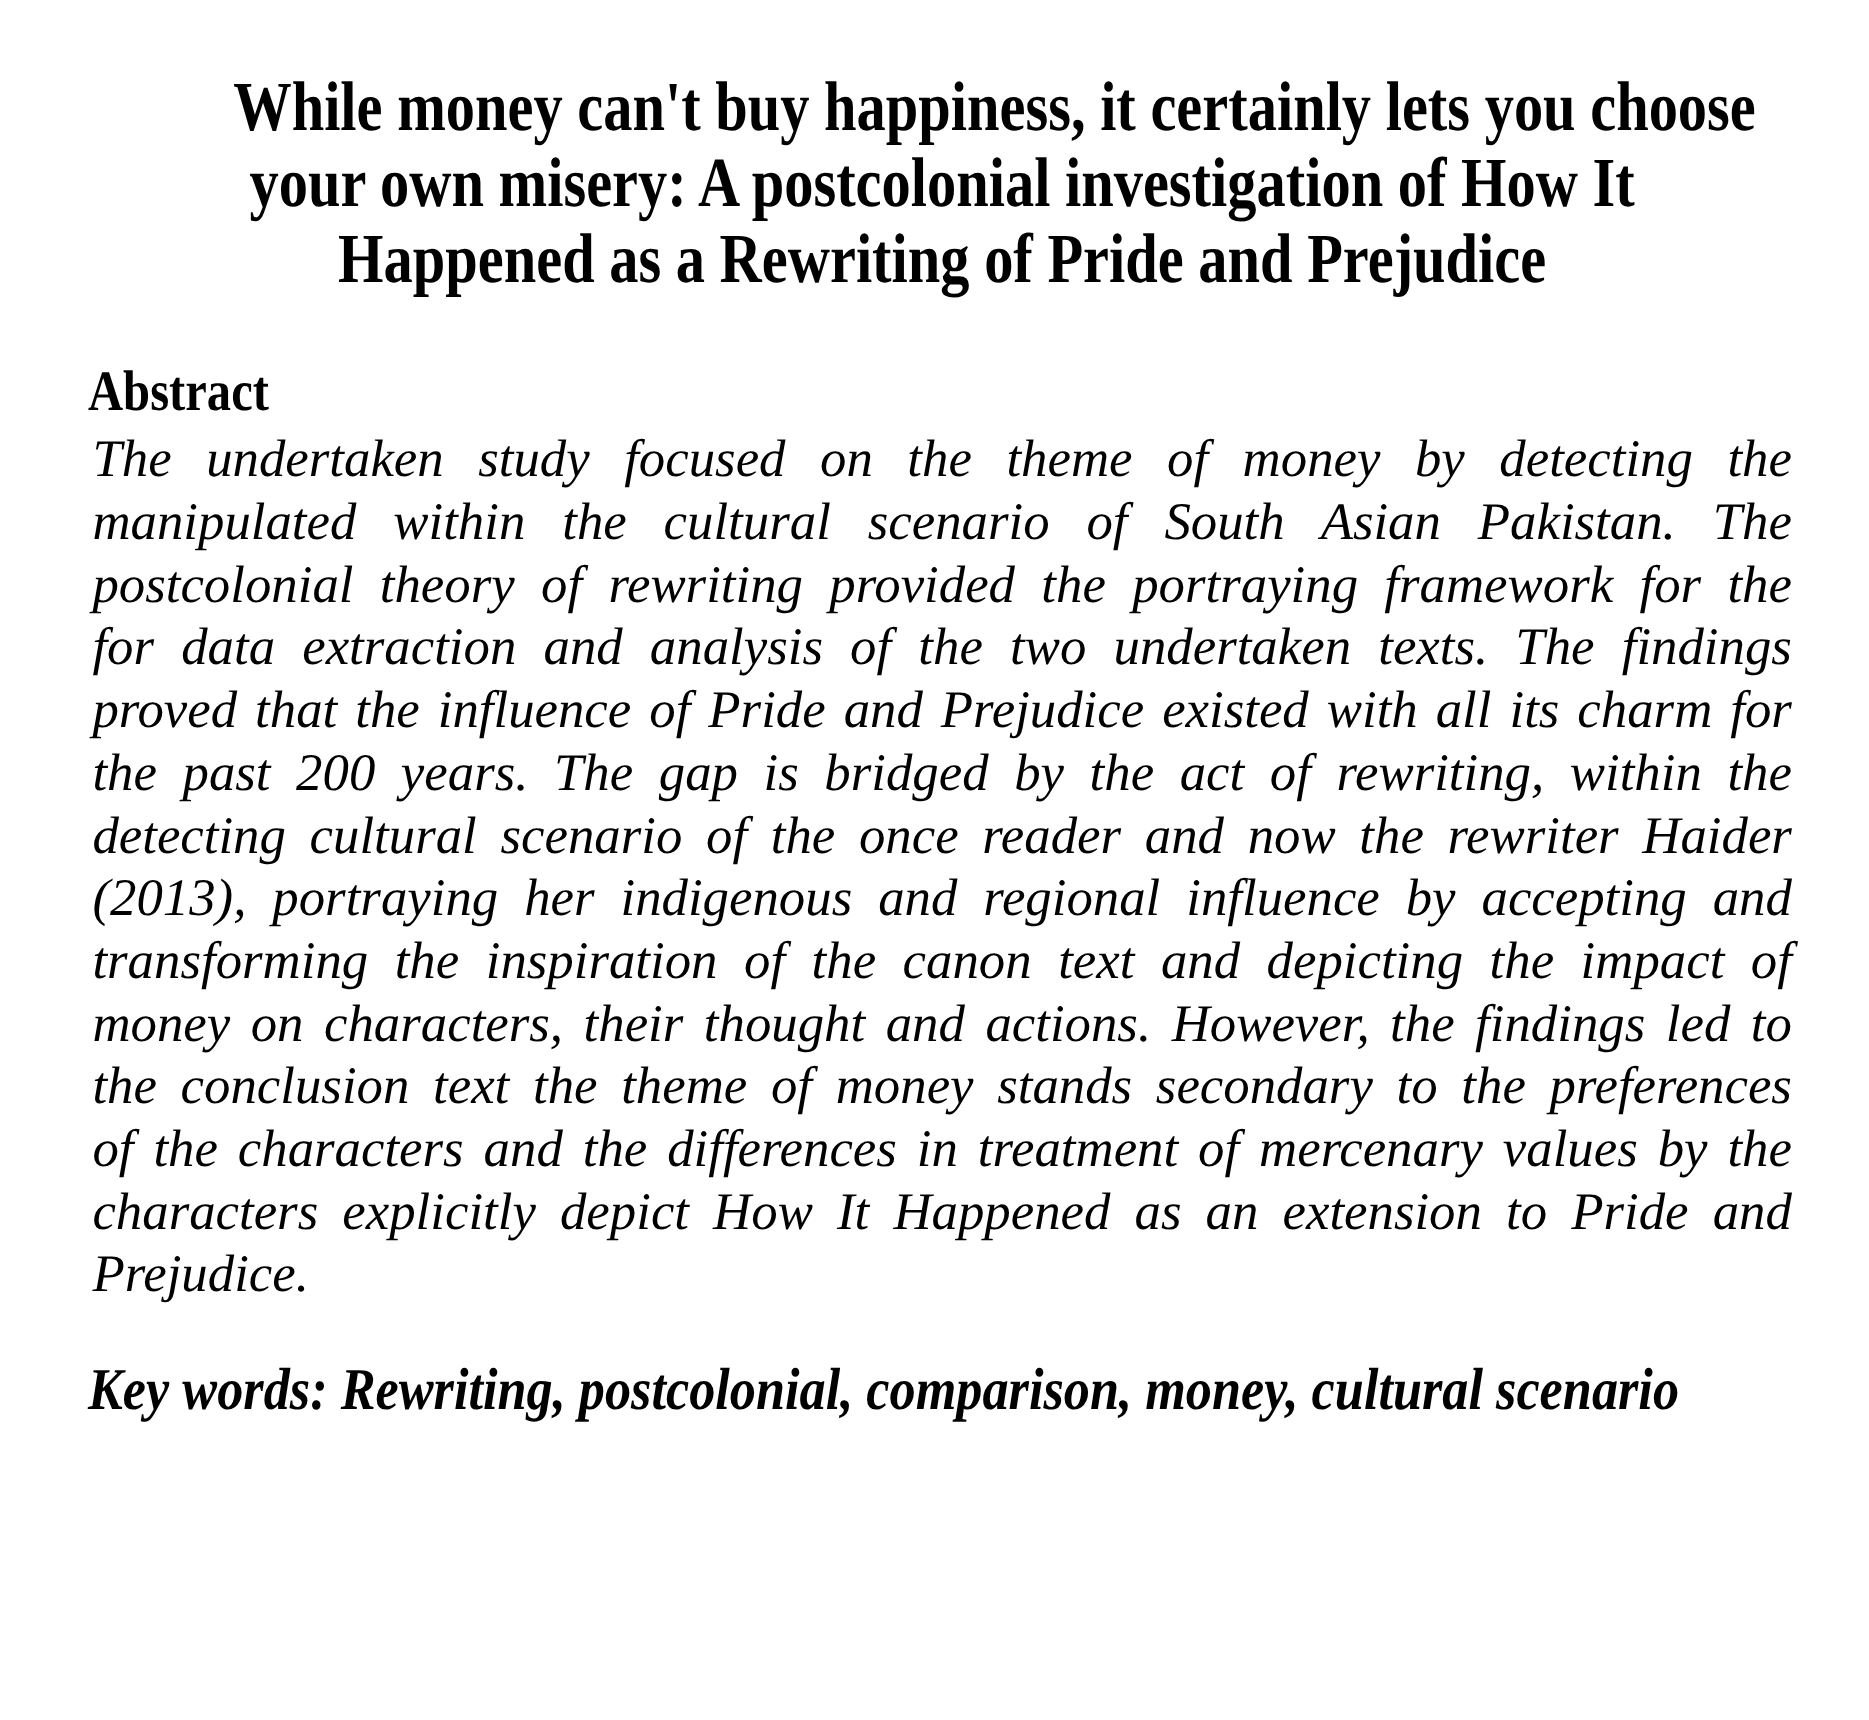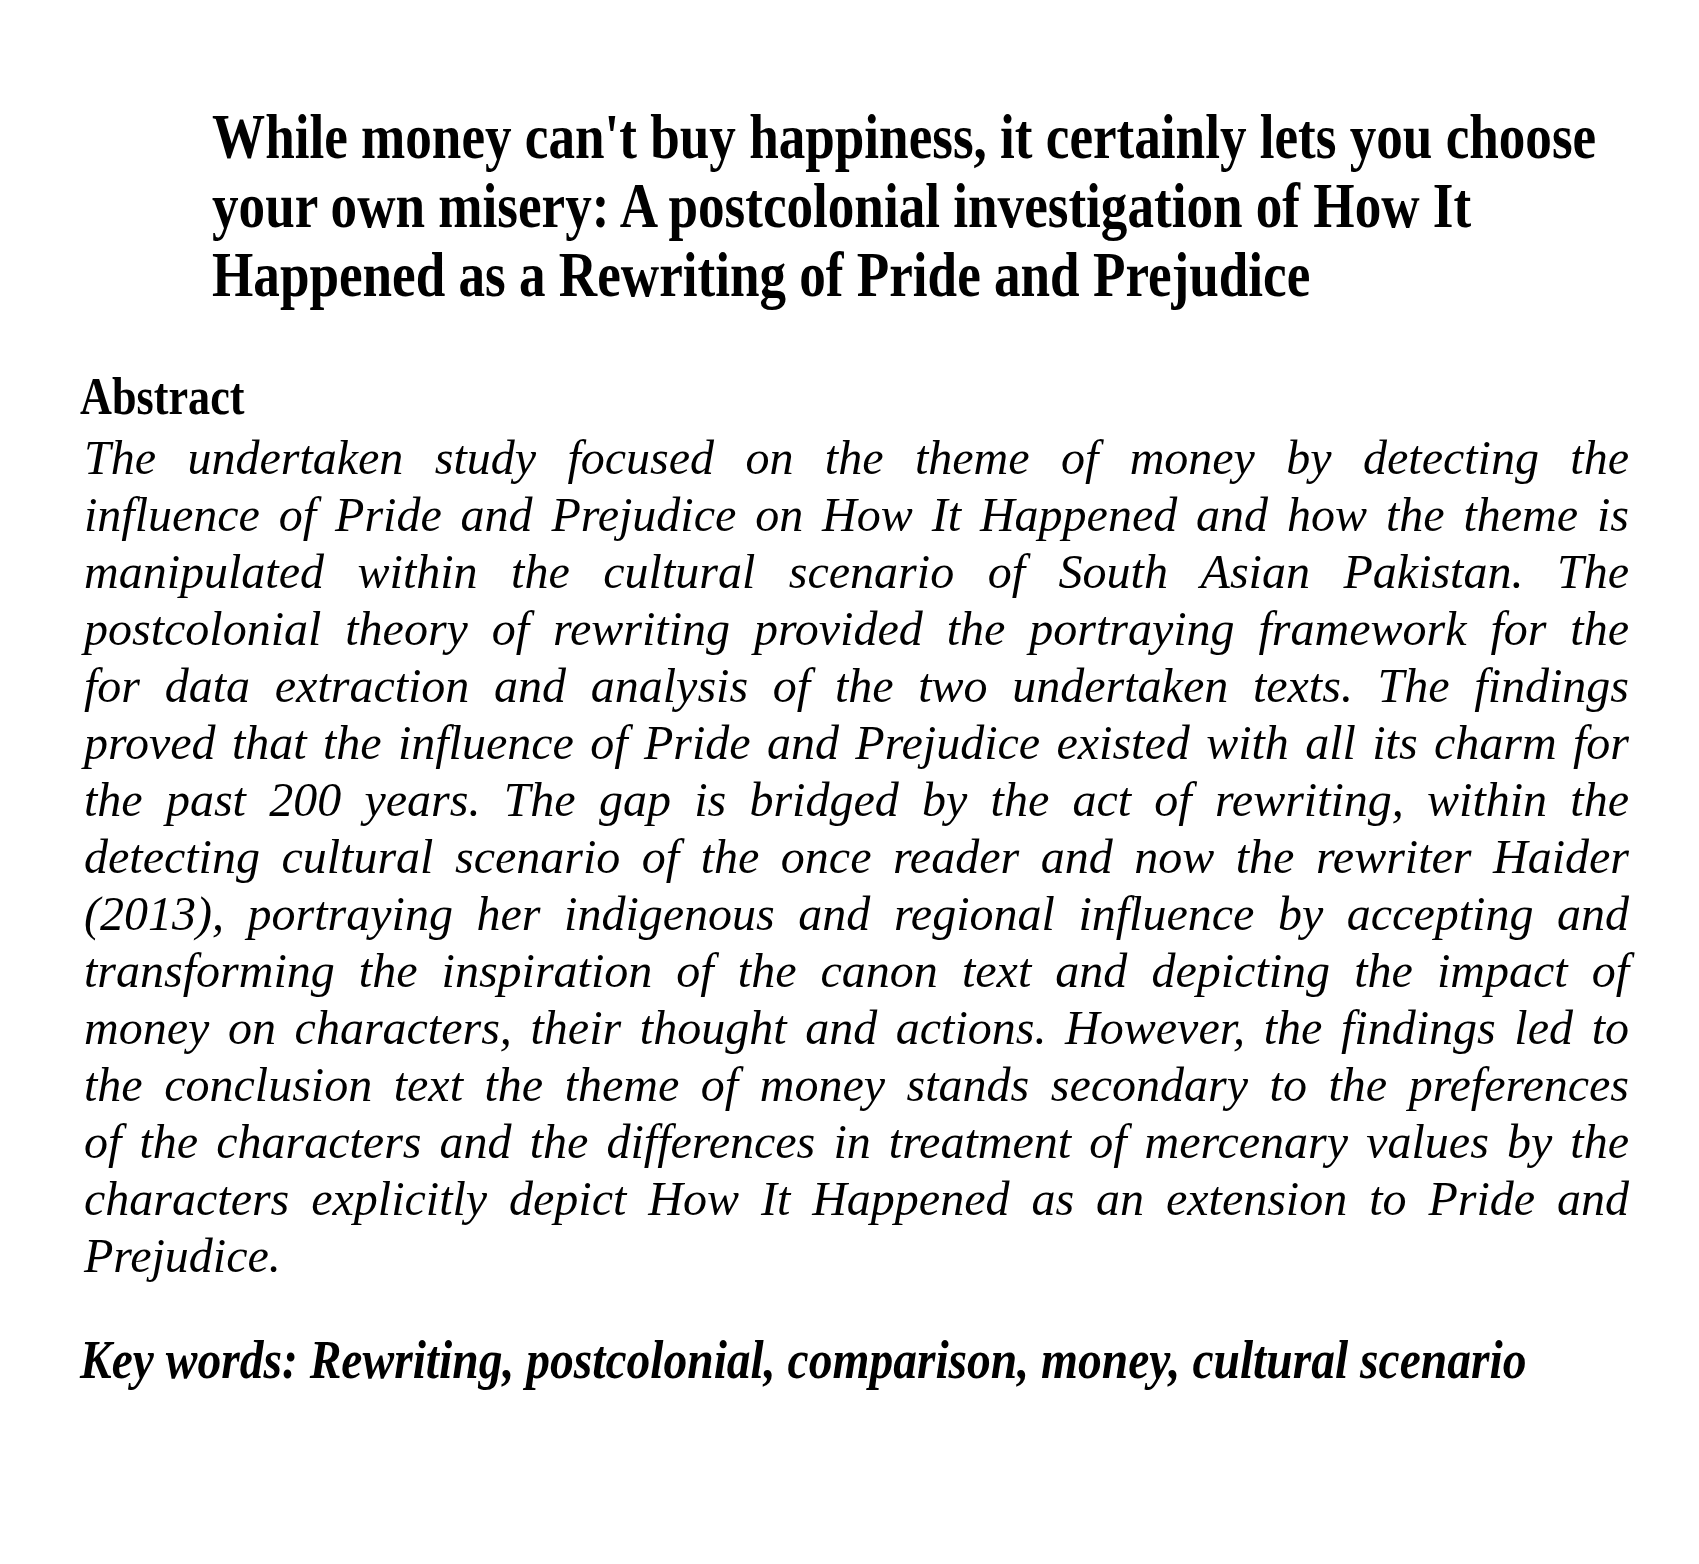--- a/index.html
+++ b/index.html
@@ -15,21 +15,21 @@
     color: #000000;
     overflow: hidden;
     font-family: "Liberation Serif", "DejaVu Serif", serif;
   }
   .content {
     padding: 0 66px 0 80px; 
   }
   
   .title-block {
     padding-top: 62px;
-    margin-top: 40px;
+    text-align: center;
   }
   .title-line {
     font-size: 64px;
     line-height: 69px;
     font-weight: 700;
     white-space: nowrap;
     transform: scaleX(0.83);
     transform-origin: 50% 50%;
   }
   
@@ -94,21 +94,20 @@
       <div class="title-line">While money can't buy happiness, it certainly lets you choose</div>
       <div class="title-line">your own misery: A postcolonial investigation of How It</div>
       <div class="title-line">Happened as a Rewriting of Pride and Prejudice</div>
     </header>
 
 
     <section>
       <h2 class="abstract-heading">Abstract</h2>
       <div class="abstract-body">
         <div class="abstract-line">The undertaken study focused on the theme of money by detecting the</div>
-        <div class="abstract-line">influence of Pride and Prejudice on How It Happened and how the theme is</div>
         <div class="abstract-line">manipulated within the cultural scenario of South Asian Pakistan. The</div>
         <div class="abstract-line">postcolonial theory of rewriting provided the portraying framework for the</div>
         <div class="abstract-line">for data extraction and analysis of the two undertaken texts. The findings</div>
         <div class="abstract-line">proved that the influence of Pride and Prejudice existed with all its charm for</div>
         <div class="abstract-line">the past 200 years. The gap is bridged by the act of rewriting, within the</div>
         <div class="abstract-line">detecting cultural scenario of the once reader and now the rewriter Haider</div>
         <div class="abstract-line">(2013), portraying her indigenous and regional influence by accepting and</div>
         <div class="abstract-line">transforming the inspiration of the canon text and depicting the impact of</div>
         <div class="abstract-line">money on characters, their thought and actions. However, the findings led to</div>
         <div class="abstract-line">the conclusion text the theme of money stands secondary to the preferences</div>

